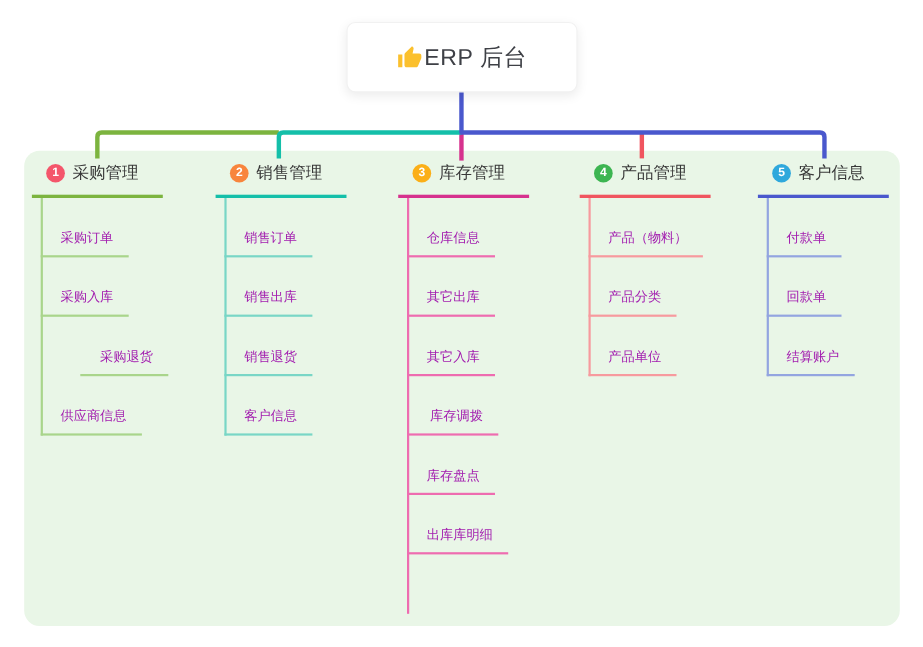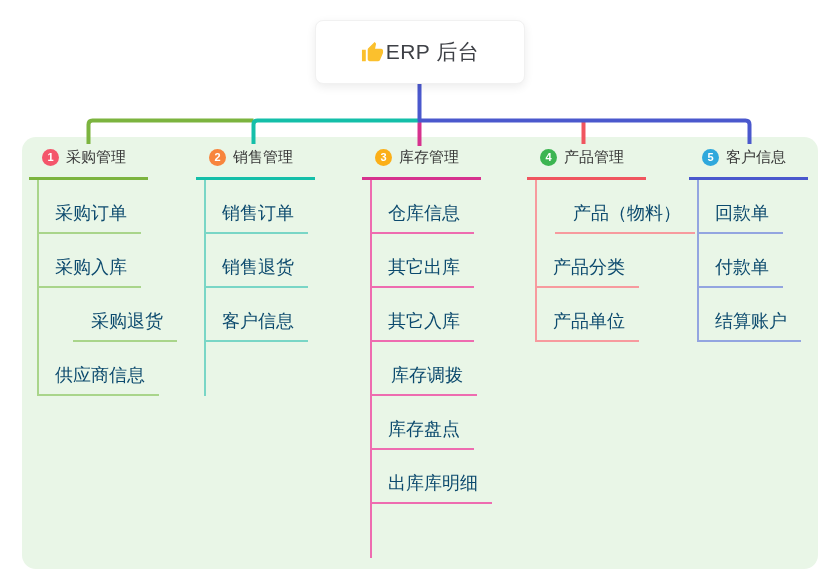--- a/index.html
+++ b/index.html
@@ -28,21 +28,21 @@
   .badge{
     width:17px;height:17px;border-radius:50%;flex:0 0 auto;
     color:#fff;font-size:11px;line-height:17px;text-align:center;font-weight:bold;
   }
   .branch-label{font-size:15px;color:#383838;white-space:nowrap;}
   .branch-items{position:relative;}
   .vline{position:absolute;left:8px;top:0;width:2px;}
   .item{height:54px;display:flex;align-items:flex-end;padding-left:8px;}
   .item-label{
     display:inline-block;white-space:nowrap;
-    font-size:18px;color:#0c4a6e;
+    font-size:12px;color:#a21caf;
     padding:0 14px 7px 18px;border-bottom:2px solid #ccc;
   }
 </style>
 </head>
 <body>
 
 <div class="stage">
 
   <div class="panel" style="background-color: rgb(233, 246, 231);"></div>
 
@@ -87,20 +87,23 @@
     <div class="branch-header" style="border-bottom-color: rgb(20, 191, 169);">
       <span class="badge" style="background-color: rgb(248, 133, 61);">2</span>
       <span class="branch-label">销售管理</span>
     </div>
     <div class="branch-items">
       <div class="vline" style="height: 216px; background-color: rgb(121, 214, 198);"></div>
       <div class="item">
         <span class="item-label" style="border-bottom-color: rgb(121, 214, 198);">销售订单</span>
       </div>
       <div class="item">
+        <span class="item-label" style="border-bottom-color: rgb(121, 214, 198);">销售出库</span>
+      </div>
+      <div class="item">
         <span class="item-label" style="border-bottom-color: rgb(121, 214, 198);">销售退货</span>
       </div>
       <div class="item">
         <span class="item-label" style="border-bottom-color: rgb(121, 214, 198);">客户信息</span>
       </div>
     </div>
   </div>
 
   <div class="branch" style="left:362px">
     <div class="branch-header" style="border-bottom-color: rgb(214, 50, 142);">
@@ -131,43 +134,43 @@
   </div>
 
   <div class="branch" style="left:527px">
     <div class="branch-header" style="border-bottom-color: rgb(240, 85, 95);">
       <span class="badge" style="background-color: rgb(60, 181, 81);">4</span>
       <span class="branch-label">产品管理</span>
     </div>
     <div class="branch-items">
       <div class="vline" style="height: 162px; background-color: rgb(247, 154, 158);"></div>
       <div class="item">
-        <span class="item-label" style="border-bottom-color: rgb(247, 154, 158); margin-left: 20px;">产品（物料）</span>
+        <span class="item-label" style="border-bottom-color: rgb(247, 154, 158);">产品（物料）</span>
       </div>
       <div class="item">
         <span class="item-label" style="border-bottom-color: rgb(247, 154, 158);">产品分类</span>
       </div>
       <div class="item">
         <span class="item-label" style="border-bottom-color: rgb(247, 154, 158);">产品单位</span>
       </div>
     </div>
   </div>
 
   <div class="branch" style="left:689px">
     <div class="branch-header" style="border-bottom-color: rgb(74, 88, 205);">
       <span class="badge" style="background-color: rgb(47, 168, 220);">5</span>
       <span class="branch-label">客户信息</span>
     </div>
     <div class="branch-items">
       <div class="vline" style="height: 162px; background-color: rgb(147, 165, 224);"></div>
       <div class="item">
-        <span class="item-label" style="border-bottom-color: rgb(147, 165, 224);">回款单</span>
+        <span class="item-label" style="border-bottom-color: rgb(147, 165, 224);">付款单</span>
       </div>
       <div class="item">
-        <span class="item-label" style="border-bottom-color: rgb(147, 165, 224);">付款单</span>
+        <span class="item-label" style="border-bottom-color: rgb(147, 165, 224);">回款单</span>
       </div>
       <div class="item">
         <span class="item-label" style="border-bottom-color: rgb(147, 165, 224); font-family: Liberation Serif, serif;">结算账户</span>
       </div>
     </div>
   </div>
 
 </div>
 
 </body></html>

